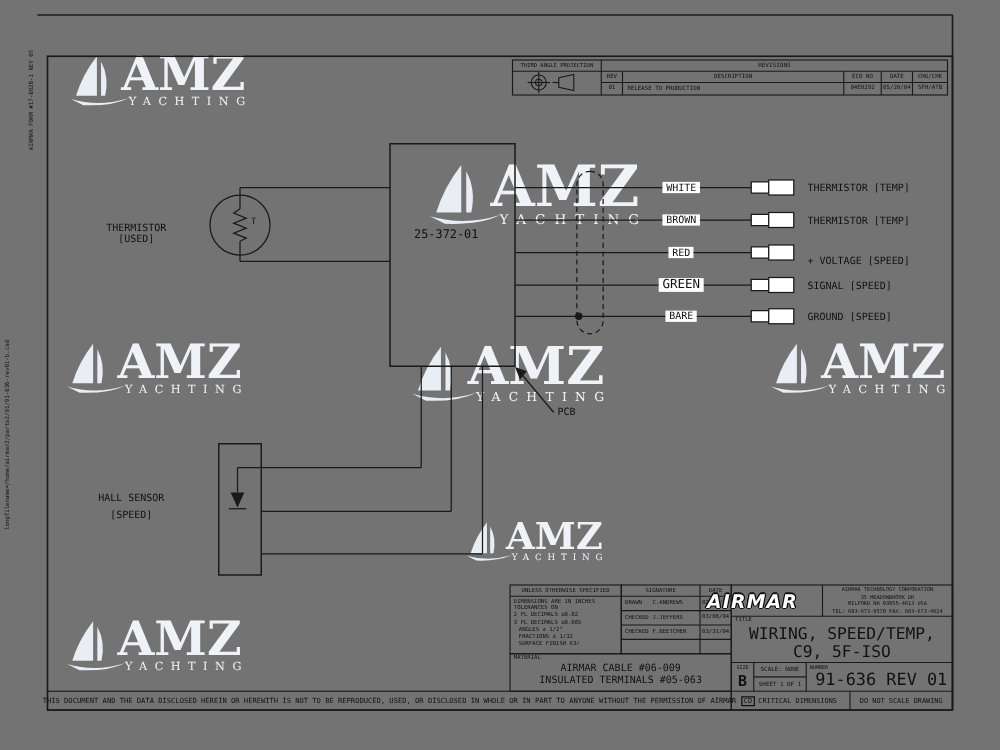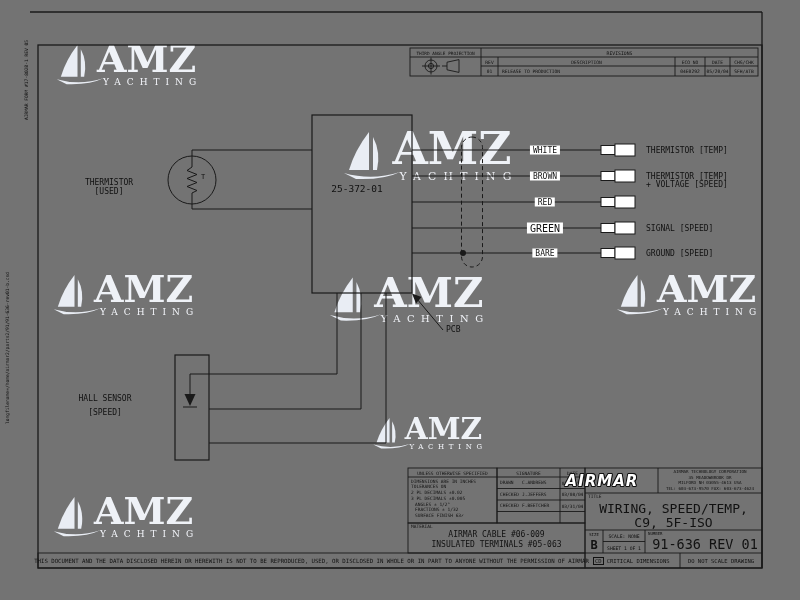--- a/index.html
+++ b/index.html
@@ -226,21 +226,21 @@
   <div class="t" style="left:446px;top:325px;font-size:8px">PCB</div>
 
   <div class="t c mask" style="left:528px;top:150px;font-size:8px">WHITE</div>
   <div class="t c mask" style="left:528px;top:176px;font-size:8px">BROWN</div>
   <div class="t c mask" style="left:528px;top:202px;font-size:8px">RED</div>
   <div class="t c mask" style="left:528px;top:228px;font-size:10px">GREEN</div>
   <div class="t c mask" style="left:528px;top:253px;font-size:8px">BARE</div>
 
   <div class="t" style="left:646px;top:146px;font-size:8px">THERMISTOR [TEMP]</div>
   <div class="t" style="left:646px;top:172px;font-size:8px">THERMISTOR [TEMP]</div>
-  <div class="t" style="left:646px;top:180px;font-size:8px">+ VOLTAGE [SPEED]</div>
+  <div class="t" style="left:646px;top:204px;font-size:8px">+ VOLTAGE [SPEED]</div>
   <div class="t" style="left:646px;top:224px;font-size:8px">SIGNAL [SPEED]</div>
   <div class="t" style="left:646px;top:249px;font-size:8px">GROUND [SPEED]</div>
 
   <div class="t c" style="left:452.5px;top:472.5px;font-size:4.5px">UNLESS OTHERWISE SPECIFIED</div>
   <div class="t" style="left:411px;top:478.5px;font-size:4.5px;line-height:5.75px">
     <div>DIMENSIONS ARE IN INCHES</div>
     <div>TOLERANCES ON</div>
     <div>2 PL DECIMALS ±0.02</div>
     <div>3 PL DECIMALS ±0.005</div>
     <div style="padding-left:4px">ANGLES ± 1/2°</div>

